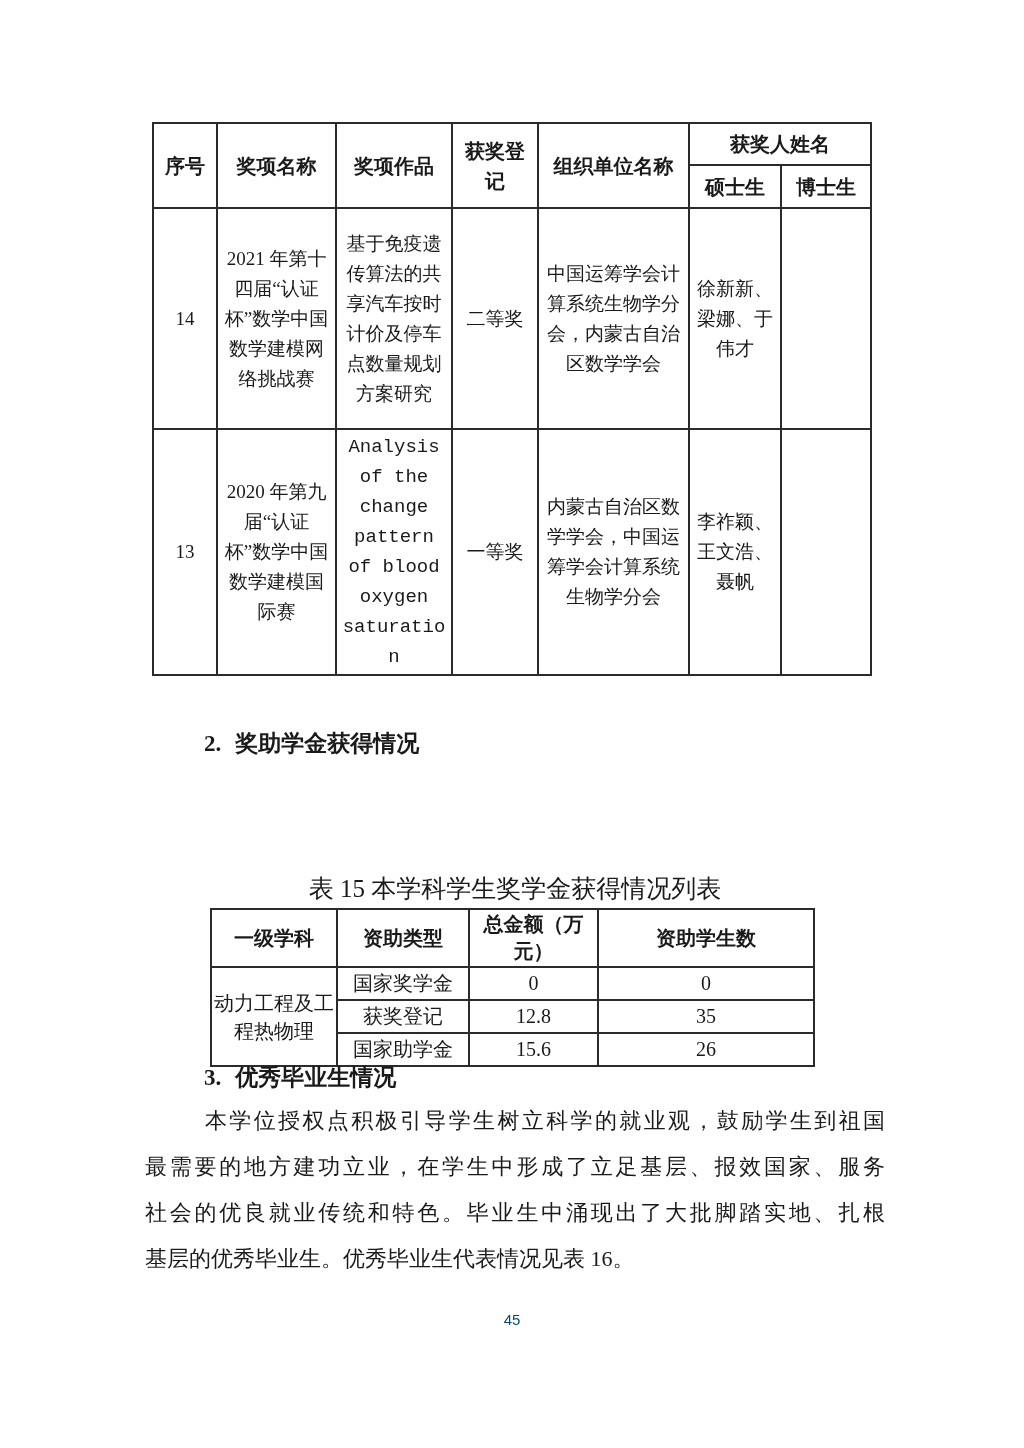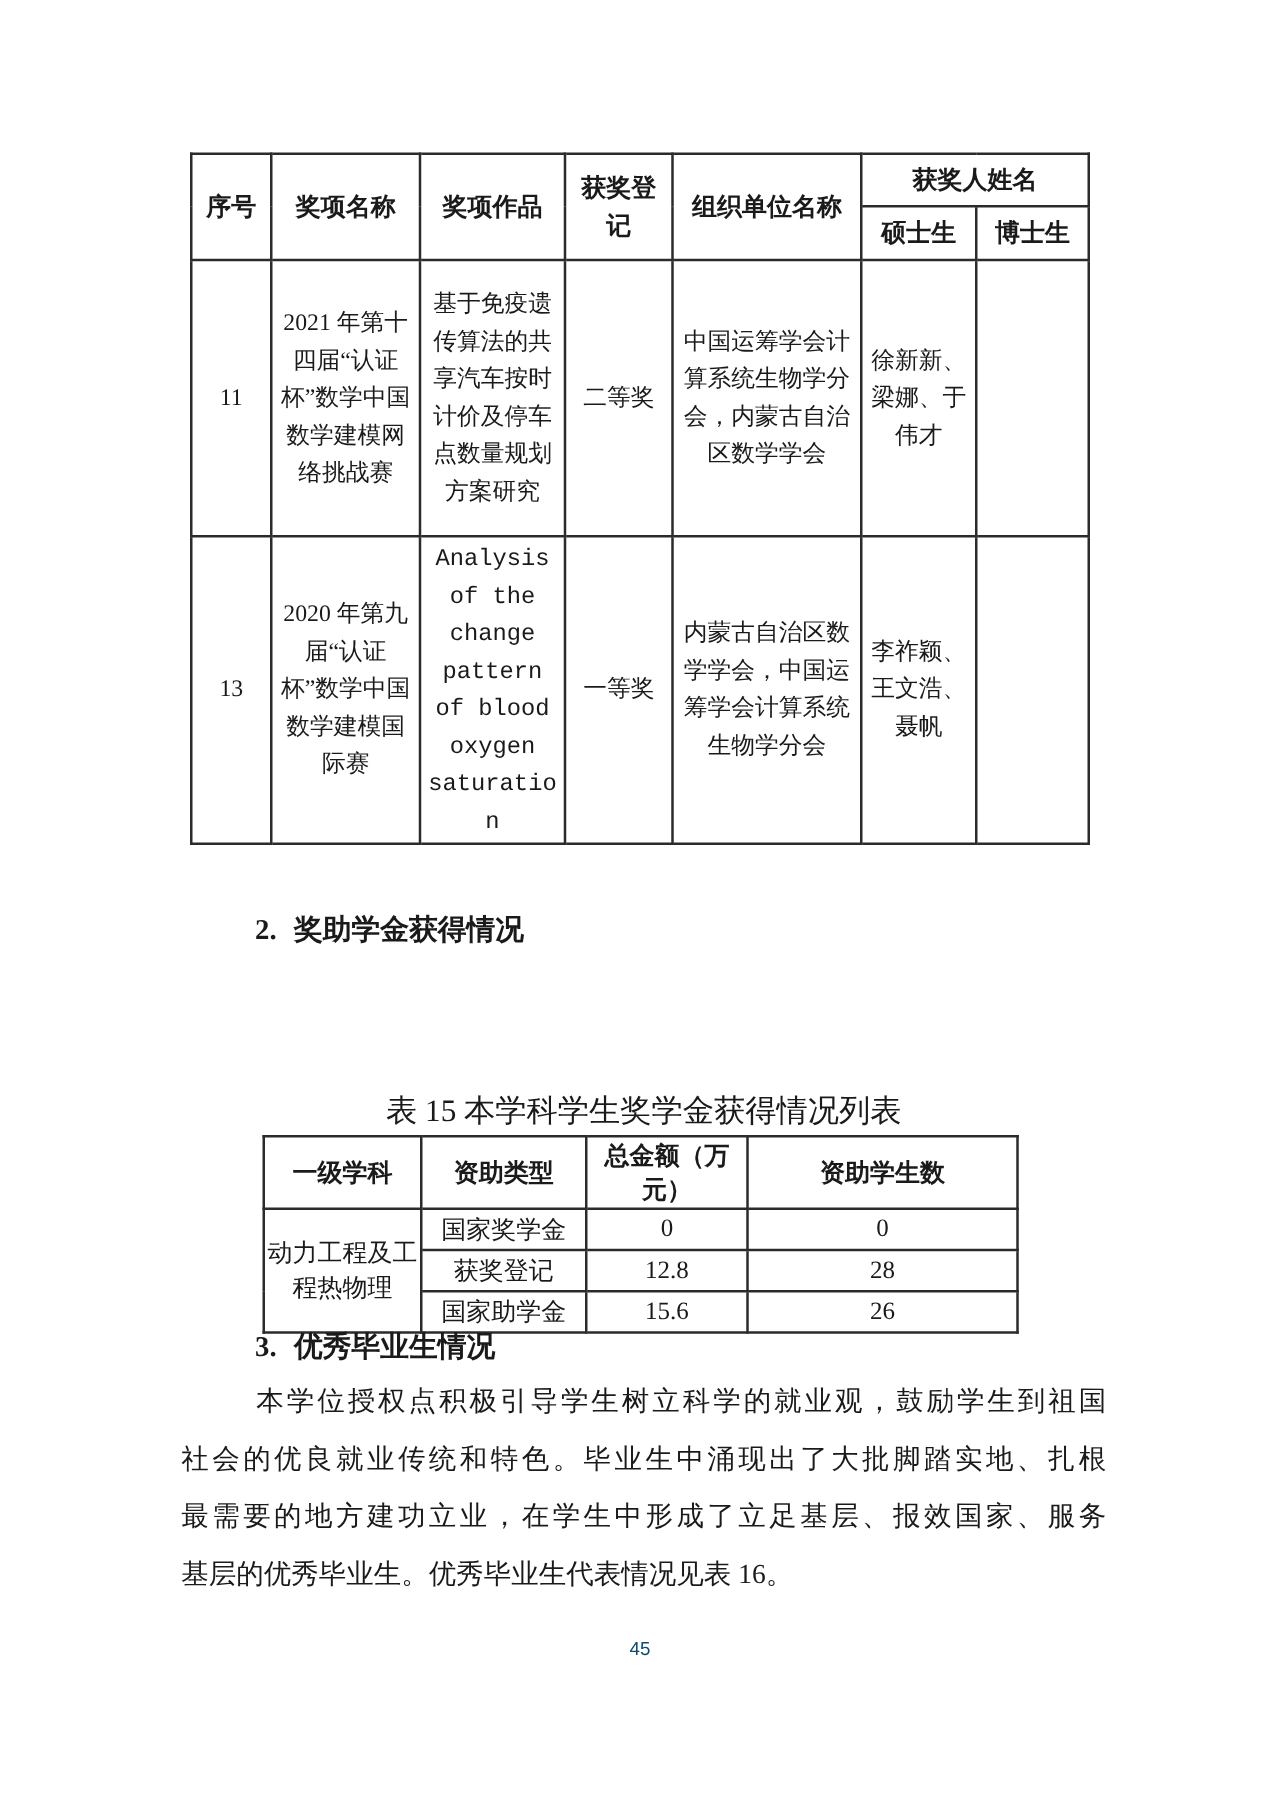--- a/index.html
+++ b/index.html
@@ -124,21 +124,21 @@
         <th rowspan="2">组织单位名称</th>
         <th colspan="2">获奖人姓名</th>
       </tr>
       <tr class="hrow2">
         <th>硕士生</th>
         <th>博士生</th>
       </tr>
     </thead>
     <tbody>
       <tr class="row12">
-        <td>11</td>
+        <td>14</td>
         <td>2021 年第十四届“认证杯”数学中国数学建模网络挑战赛</td>
         <td>基于免疫遗传算法的共享汽车按时计价及停车点数量规划 方案研究</td>
         <td>二等奖</td>
         <td>中国运筹学会计算系统生物学分会，内蒙古自治区数学学会</td>
         <td>徐新新、梁娜、于伟才</td>
         <td></td>
       </tr>
       <tr class="row13">
         <td>13</td>
         <td>2020 年第九届“认证杯”数学中国数学建模国际赛</td>
@@ -174,35 +174,35 @@
     <tbody>
       <tr>
         <td rowspan="3" class="discipline">动力工程及工程热物理</td>
         <td>国家奖学金</td>
         <td>0</td>
         <td>0</td>
       </tr>
       <tr>
         <td>获奖登记</td>
         <td>12.8</td>
-        <td>28</td>
+        <td>35</td>
       </tr>
       <tr>
         <td>国家助学金</td>
         <td>15.6</td>
         <td>26</td>
       </tr>
     </tbody>
   </table>
 
   <div class="sec-heading h3">
     <span class="num">3.</span><span>优秀毕业生情况</span>
   </div>
   <div class="para p3">
     <div class="para-line indent jl">本学位授权点积极引导学生树立科学的就业观，鼓励学生到祖国</div>
+    <div class="para-line jl">最需要的地方建功立业，在学生中形成了立足基层、报效国家、服务</div>
     <div class="para-line jl">社会的优良就业传统和特色。毕业生中涌现出了大批脚踏实地、扎根</div>
-    <div class="para-line jl">最需要的地方建功立业，在学生中形成了立足基层、报效国家、服务</div>
     <div class="para-line">基层的优秀毕业生。优秀毕业生代表情况见表 16。</div>
   </div>
 
   <div class="page-number">45</div>
 
 </div>
 
 </body></html>

